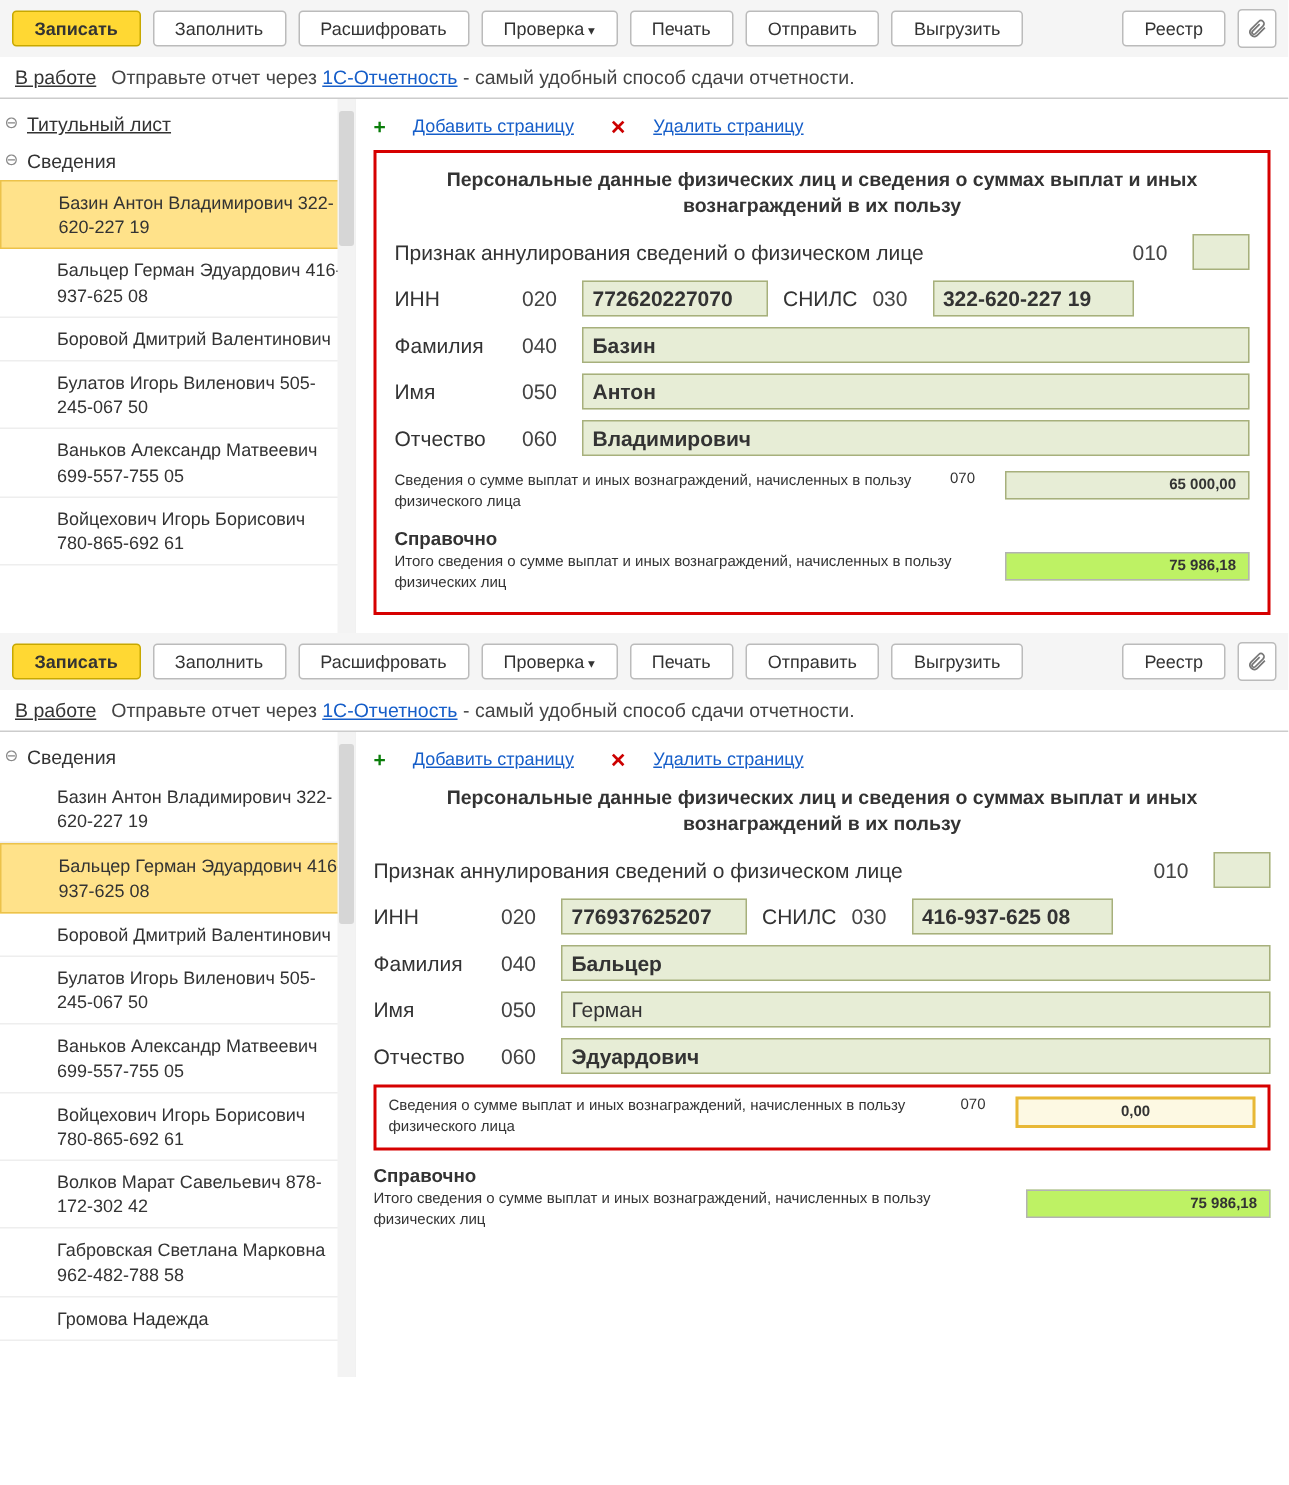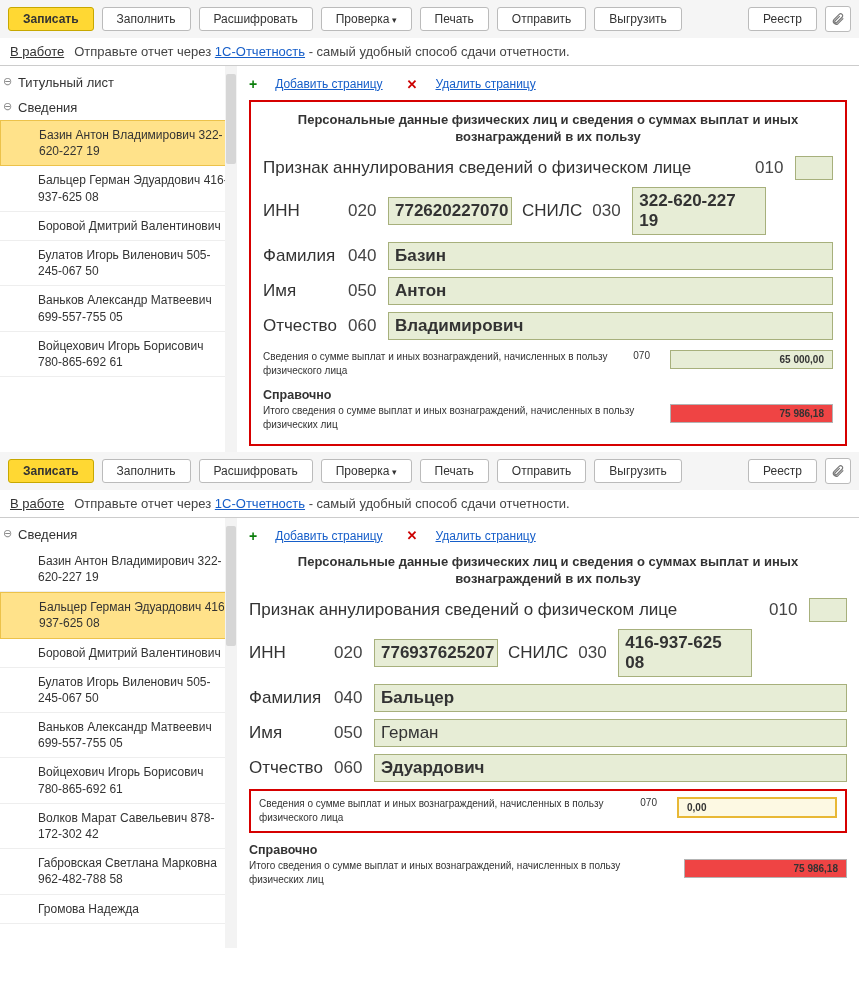--- a/index.html
+++ b/index.html
@@ -147,21 +147,21 @@
     font-weight: bold;
     font-size: 13px;
     margin: 2px 0 10px;
     line-height: 1.3;
   }
   .form-row {
     display: flex;
     align-items: center;
     margin-bottom: 7px;
     gap: 10px;
-    font-size: 17px;
+    font-size: 14px;
   }
   .form-row .label { min-width: 75px; }
   .form-row .code { min-width: 30px; text-align: left; color: #444; }
   .value-box {
     background: #e7edd6;
     border: 1px solid #a7b07c;
     padding: 3px 6px;
     min-height: 16px;
     display: flex;
     align-items: center;
@@ -177,33 +177,33 @@
   .info-block .desc { flex: 1; line-height: 1.4; }
   .sum-box {
     background: #e7edd6;
     border: 1px solid #a7b07c;
     padding: 3px 8px;
     min-width: 145px;
     text-align: right;
     font-weight: bold;
   }
   .sum-box-white {
-    background: #ef4444;
+    background: #bef264;
     border: 1px solid #b3b3b3;
     padding: 3px 8px;
     min-width: 145px;
     text-align: right;
     font-weight: bold;
   }
   .sum-box-yellow {
     background: #fdf9e3;
     border: 2px solid #e8b836;
     padding: 3px 8px;
     min-width: 140px;
-    text-align: left;
+    text-align: center;
     font-weight: bold;
   }
   .ref-title { font-weight: bold; margin-top: 10px; font-size: 12.5px; }
   .sidebar-wrap { position: relative; }
   .pane2 .sidebar { height: 430px; }
   .flex-spacer { flex: 1; }
 </style>
 </head>
 <body>
 
@@ -228,21 +228,21 @@
   <span class="status-title">В работе</span>
   <span class="status-text">
     <span>Отправьте отчет через </span><a class="status-link">1С-Отчетность</a><span> - самый удобный способ сдачи отчетности.</span>
   </span>
 </div>
 
 <div class="layout">
   <div class="sidebar-wrap">
     <div class="sidebar">
       <div class="tree-root">
-        <div class="tree-header" style="">Титульный лист</div>
+        <div class="tree-header" style="text-decoration:underline;">Титульный лист</div>
         <div class="tree-header">Сведения</div>
         <div class="person-item selected">Базин Антон Владимирович 322-620-227 19</div>
         <div class="person-item">Бальцер Герман Эдуардович 416-937-625 08</div>
         <div class="person-item">Боровой Дмитрий Валентинович</div>
         <div class="person-item">Булатов Игорь Виленович 505-245-067 50</div>
         <div class="person-item">Ваньков Александр Матвеевич 699-557-755 05</div>
         <div class="person-item">Войцехович Игорь Борисович 780-865-692 61</div>
       </div>
     </div>
     <div class="scroll-track">

